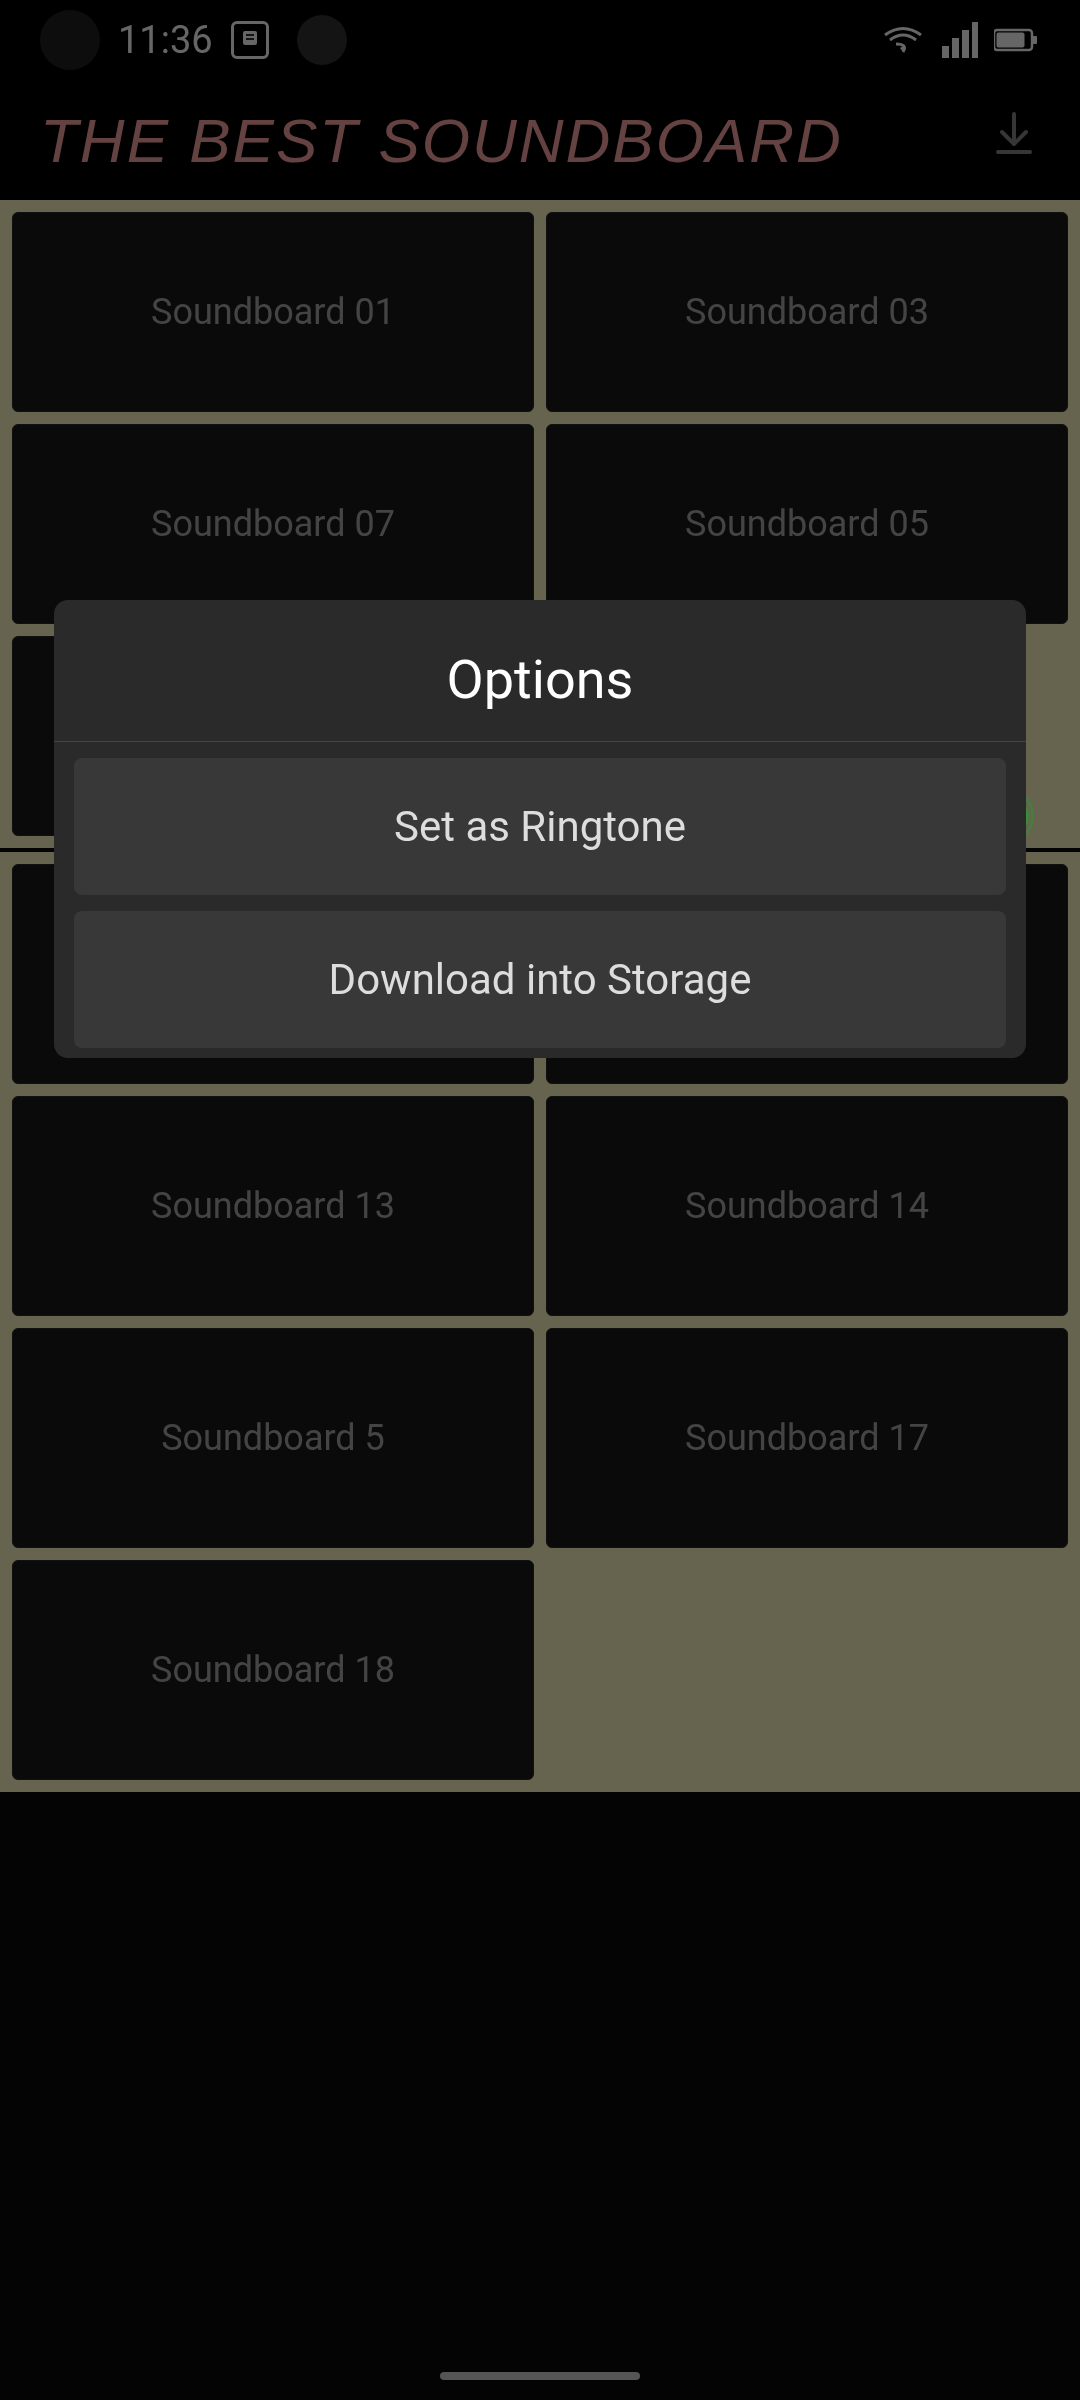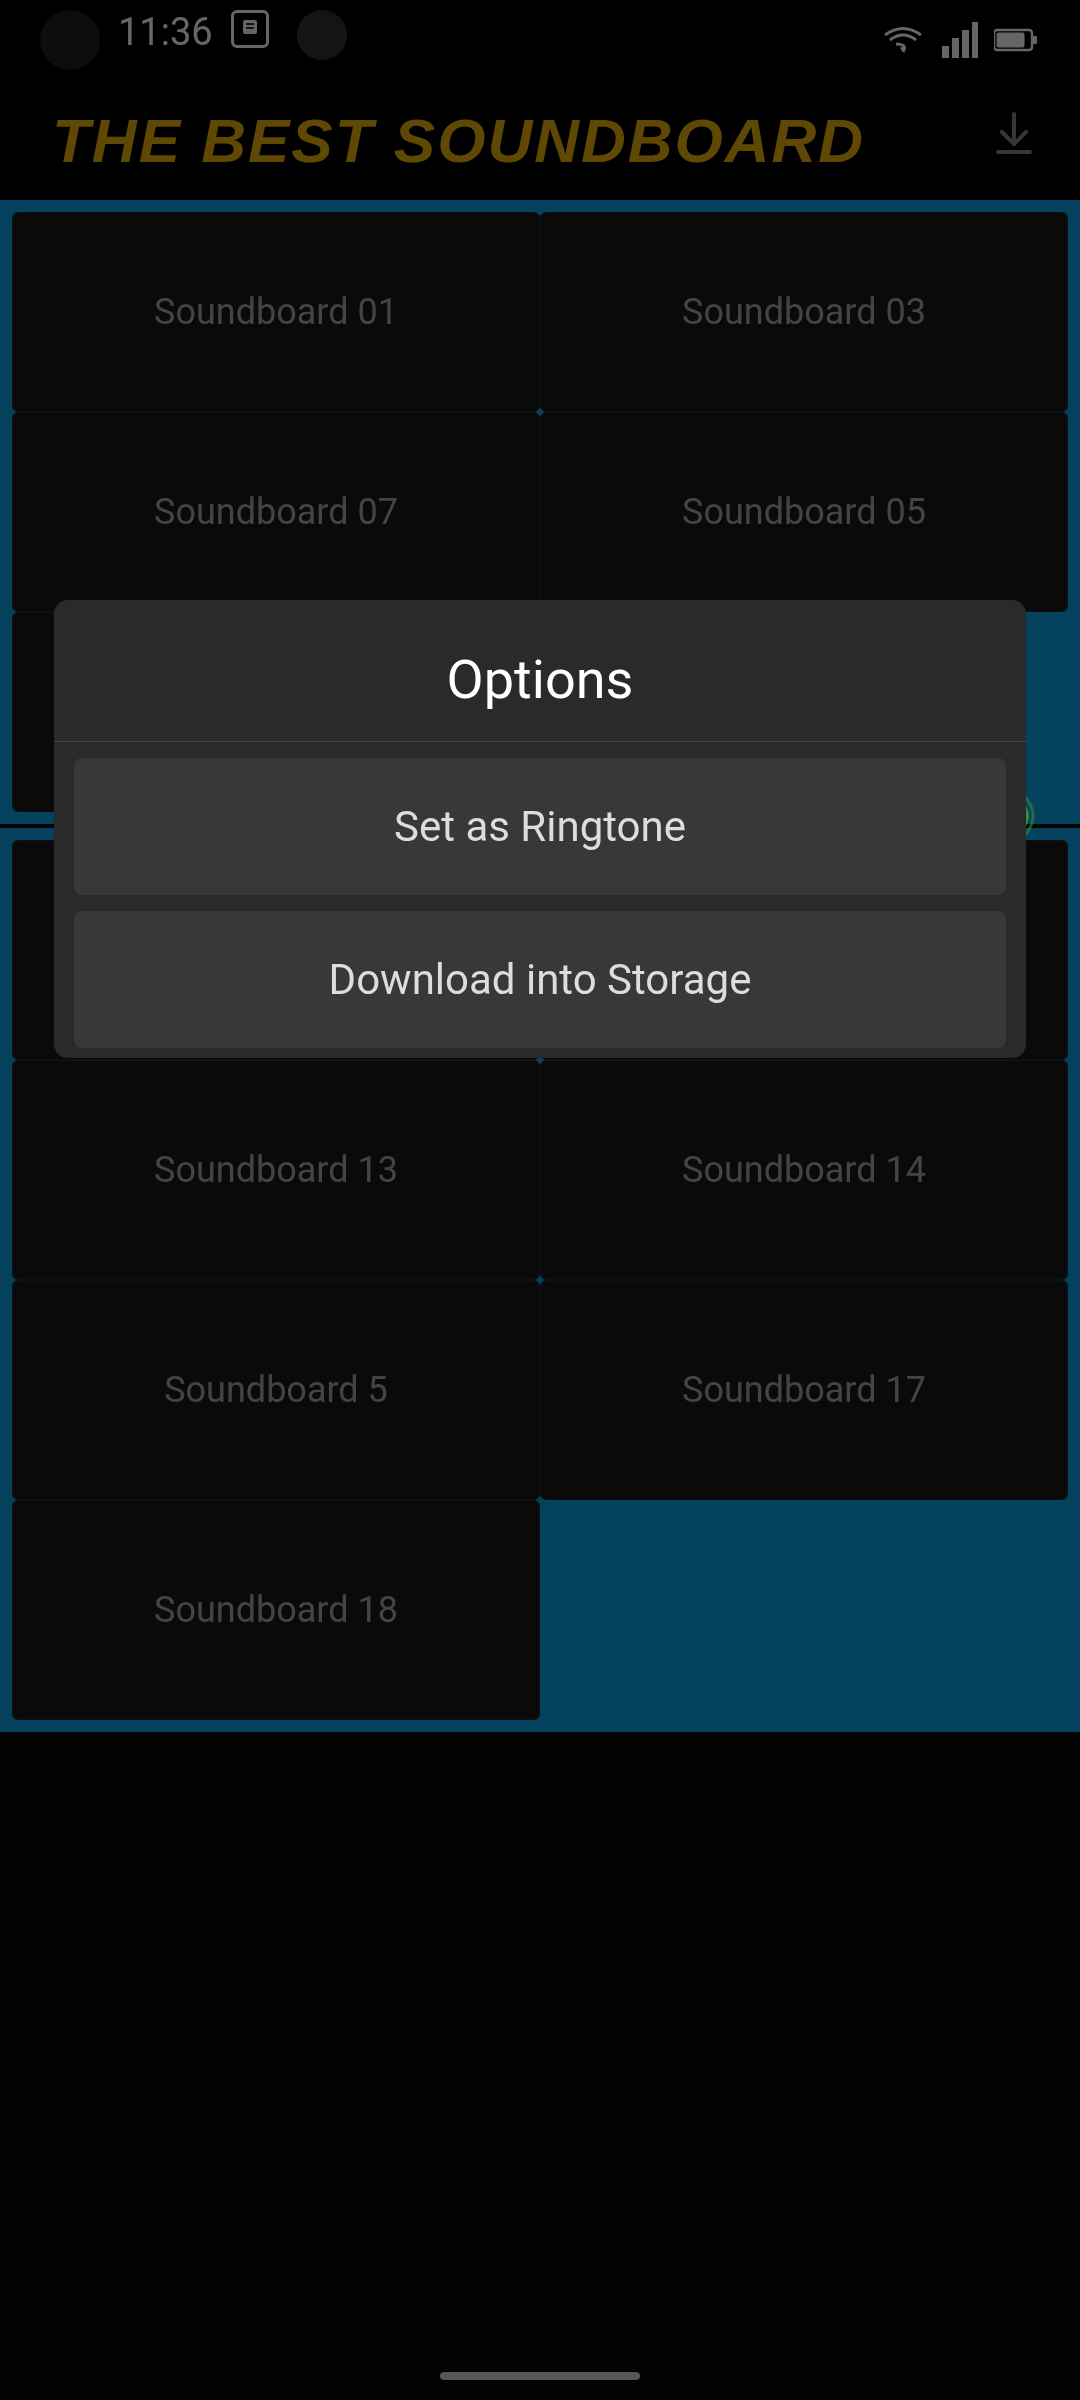--- a/index.html
+++ b/index.html
@@ -22,20 +22,21 @@
       display: flex;
       align-items: center;
       justify-content: space-between;
       padding: 0 40px;
       position: relative;
       z-index: 10;
     }
 
     .status-left {
       display: flex;
+      align-items: center;
       gap: 18px;
     }
 
     .status-dot {
       width: 60px;
       height: 60px;
       background: #222;
       border-radius: 50%;
     }
 
@@ -68,41 +69,41 @@
       height: 120px;
       background: #000;
       display: flex;
       align-items: center;
       justify-content: space-between;
       padding: 0 40px;
     }
 
     .app-title {
       font-size: 62px;
-      font-weight: 700;
-      color: #eab308;
+      font-weight: 400;
+      color: #fca5a5;
       font-style: italic;
       text-transform: uppercase;
       letter-spacing: 2px;
       font-family: 'Arial Black', Arial, sans-serif;
       text-shadow: 2px 2px 4px rgba(0,0,0,0.8);
-      margin-left: 12px;
     }
 
     .download-icon-header {
       color: #888;
       font-size: 50px;
     }
 
     
     .grid {
       display: grid;
       grid-template-columns: 1fr 1fr;
+      gap: 12px;
       padding: 12px;
-      background: #0ea5e9;
+      background: #fef9c3;
     }
 
     .grid-item {
       background: #1a1a1a;
       border: 1px solid #2a2a2a;
       height: 200px;
       display: flex;
       align-items: center;
       justify-content: center;
       border-radius: 6px;

